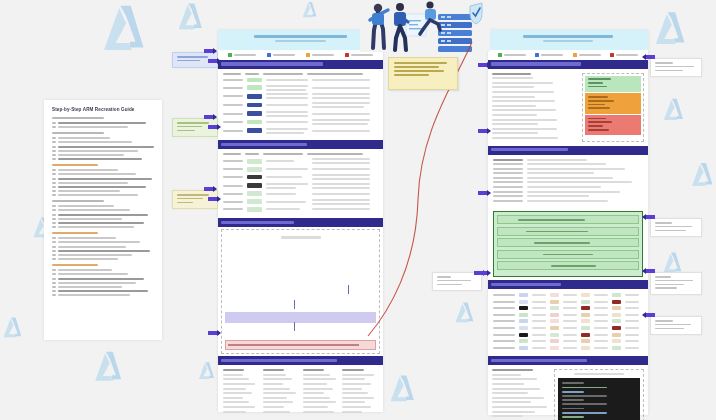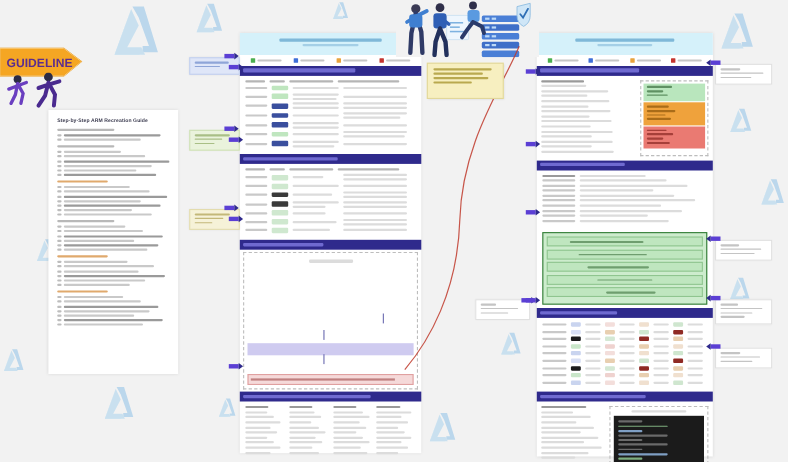--- a/index.html
+++ b/index.html
@@ -202,34 +202,20 @@
       </div>
       <div class="azlogo" style="left: 300px; top: 0px;">
         <svg viewBox="0 0 100 100" width="20" height="20">
   <path d="M42 10 L60 10 L82 82 L58 82 L58 72 L68 72 L52 28 Z" fill="#8fc2e8"></path>
   <path d="M40 14 L18 78 L36 78 L55 86 L36 86 L14 86 Z" fill="#b6dcf2"></path>
   <path d="M40 14 L52 40 L34 74 L56 74 L62 86 L14 86 Z" fill="#a9d3ee"></path>
 </svg>
       </div>
     </div>
 
-  <div id="guideline">
-    <svg viewBox="0 0 78 40" width="78" height="40">
-      <path d="M0 8 L58 8 L74 20 L58 33 L0 33 Z" fill="#f5a623" stroke="#e08e10" stroke-width="1"></path>
-      <path d="M0 8 L58 8 L74 20 L58 33 L0 33 Z" fill="none" stroke="#ffd27f" stroke-width=".8"></path>
-      <text x="6" y="25" font-family="Liberation Sans, sans-serif" font-size="11" font-weight="bold" fill="#5b2d8e">GUIDELINE</text>
-    </svg>
-    
-    <svg viewBox="0 0 70 34" width="70" height="34" style="position:absolute;left:4px;top:30px;">
-      <circle cx="12" cy="6" r="3.6" fill="#2b2b45"></circle>
-      <path d="M12 10 L10 20 L6 28 M12 10 L17 19 L15 28 M12 12 L4 15 M12 12 L20 9" stroke="#6a3fc0" stroke-width="3" fill="none" stroke-linecap="round"></path>
-      <circle cx="40" cy="4" r="4" fill="#2b2b45"></circle>
-      <path d="M40 9 L37 21 L31 30 M40 9 L46 20 L45 30 M40 11 L31 14 M40 11 L50 8" stroke="#4a2a8f" stroke-width="3.6" fill="none" stroke-linecap="round"></path>
-    </svg>
-  </div>
 
   <div class="doc" id="toc-doc">
     <div id="toc-title">Step-by-Step ARM Recreation Guide</div>
     <div id="toc-body">
         <div class="toc-sec" style="width: 52px;"></div>
         <div class="toc-row">
           <div class="toc-num"></div>
           <div class="ln dk" style="width: 88px; margin-bottom: 0px;"></div>
         </div>
         <div class="toc-row">

